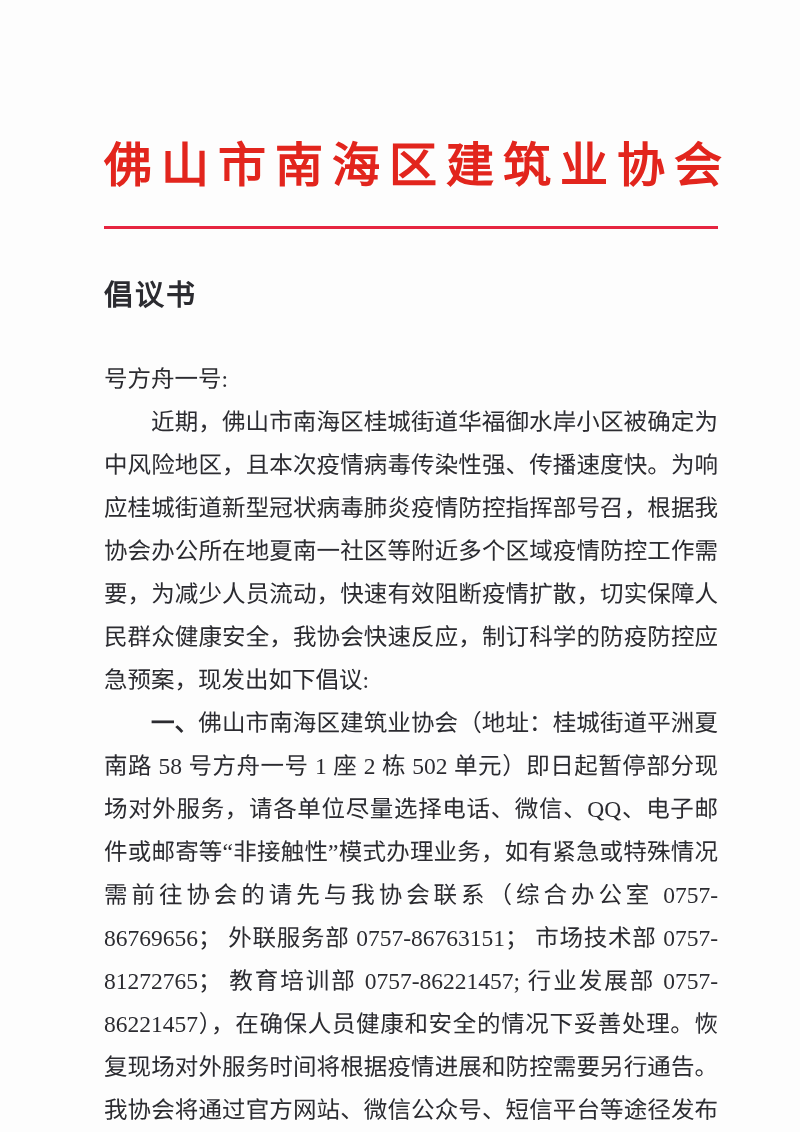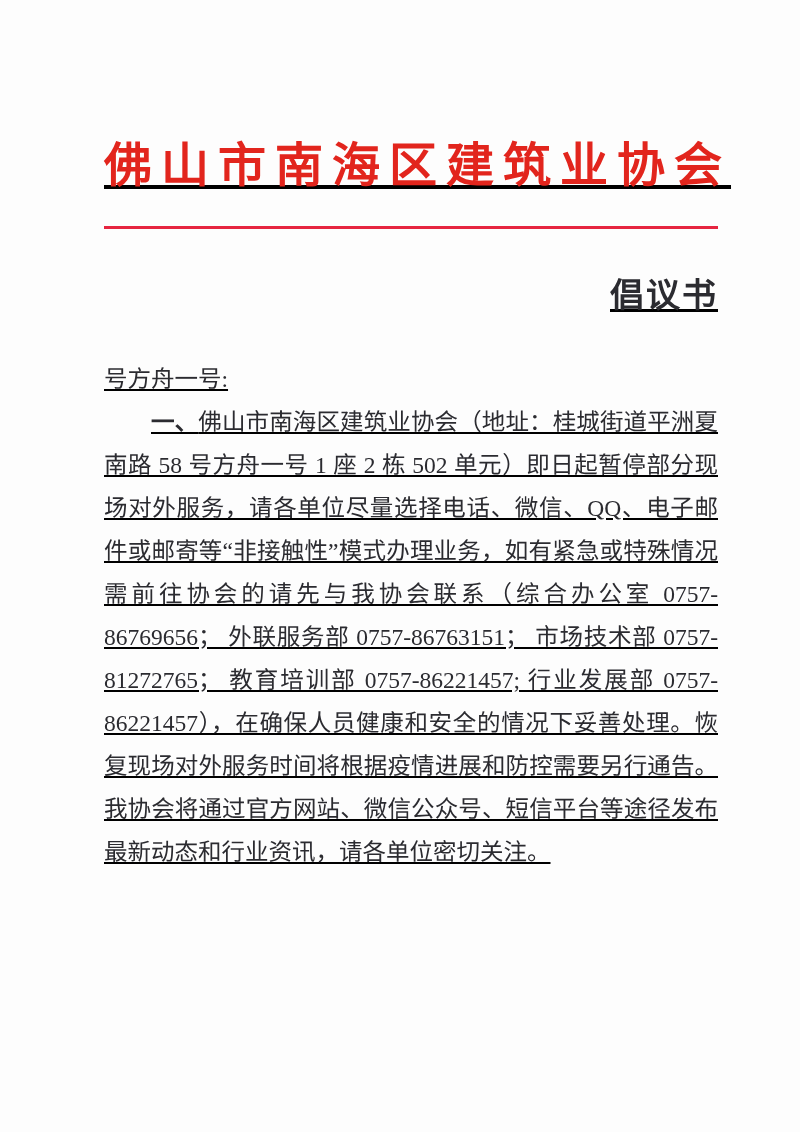--- a/index.html
+++ b/index.html
@@ -8,21 +8,20 @@
     background: #ffffff;
   }
   .page {
     position: relative;
     width: 800px;
     height: 1132px;
     margin: 0 auto;
     background: var(--paper, #fdfdfd);
     overflow: hidden;
     font-family: "Liberation Serif", "DejaVu Serif", serif;
-    text-decoration: underline;
   }
   .content {
     margin-left: 104px;
     width: 614px;
   }
   .letterhead-title {
     padding-top: 140px;
     text-align: center;
     font-size: 48px;
     line-height: 52px;
@@ -32,22 +31,22 @@
     white-space: nowrap;
   }
   .letterhead-rule {
     margin-top: 34px;
     height: 3px;
     width: 100%;
     background: var(--rule-red, #e62540);
   }
   .doc-title {
     margin: 50px 0 0 0;
-    text-align: right;
-    font-size: 34px;
+    text-align: left;
+    font-size: 29px;
     line-height: 33px;
     font-weight: bold;
     letter-spacing: 2px;
     color: var(--ink, #2b2b30);
   }
   .doc-body {
     margin-top: 46px;
     font-size: 23.5px;
     line-height: 43px;
     color: var(--ink, #2b2b30);
@@ -73,20 +72,23 @@
     <div class="letterhead-title">佛山市南海区建筑业协会</div>
 
     <div class="letterhead-rule"></div>
 
     <h1 class="doc-title">倡议书</h1>
 
     <div class="doc-body">
 
       <p>号方舟一号:</p>
 
+      <p class="para-indent">
+        <span>近期，佛山市南海区桂城街道华福御水岸小区被确定为中风险地区，且本次疫情病毒传染性强、传播速度快。为响应桂城街道新型冠状病毒肺炎疫情防控指挥部号召，根据我协会办公所在地夏南一社区等附近多个区域疫情防控工作需要，为减少人员流动，快速有效阻断疫情扩散，切实保障人民群众健康安全，我协会快速反应，制订科学的防疫防控应急预案，现发出如下倡议:</span>
+      </p>
 
       <p class="para-indent">
         <span class="bold-prefix">一、</span><span>佛山市南海区建筑业协会（地址：桂城街道平洲夏南路 58 号方舟一号 1 座 2 栋 502 单元）即日起暂停部分现场对外服务，请各单位尽量选择电话、微信、QQ、电子邮件或邮寄等“非接触性”模式办理业务，如有紧急或特殊情况需前往协会的请先与我协会联系（综合办公室 0757-86769656； 外联服务部 0757-86763151； 市场技术部 0757-81272765； 教育培训部 0757-86221457; 行业发展部 0757-86221457），在确保人员健康和安全的情况下妥善处理。恢复现场对外服务时间将根据疫情进展和防控需要另行通告。我协会将通过官方网站、微信公众号、短信平台等途径发布最新动态和行业资讯，请各单位密切关注。</span>
       </p>
 
     </div>
   </div>
 </div>
 
 </body></html>

